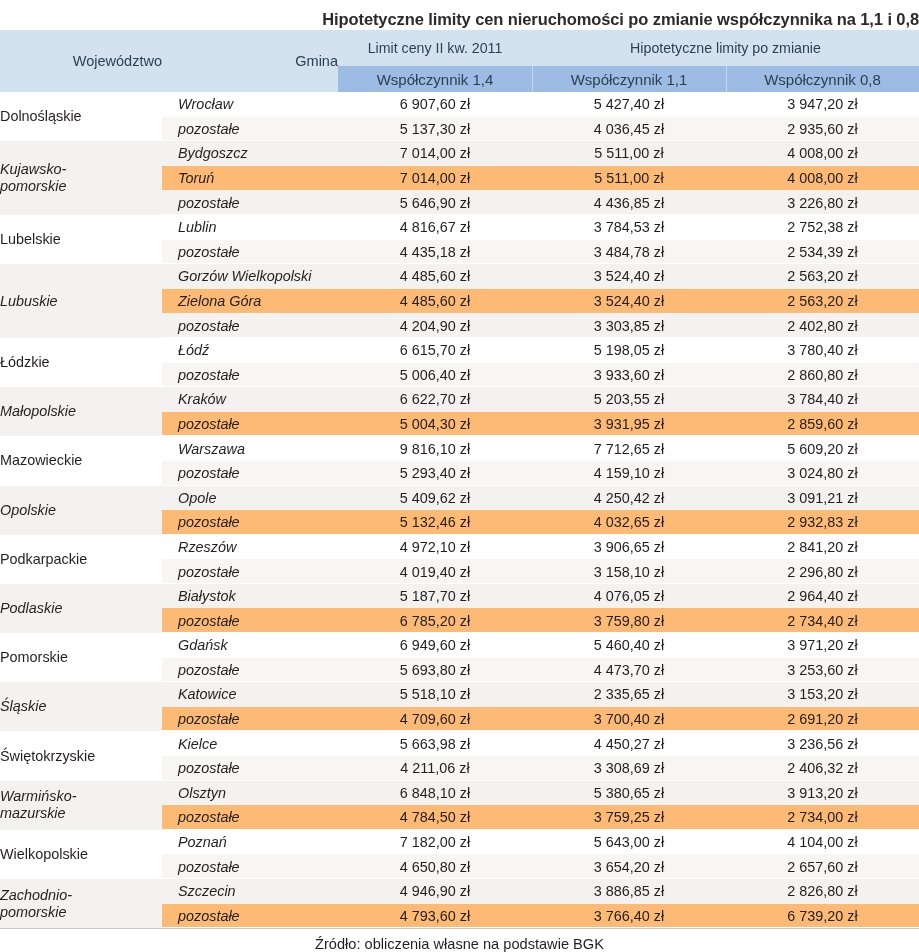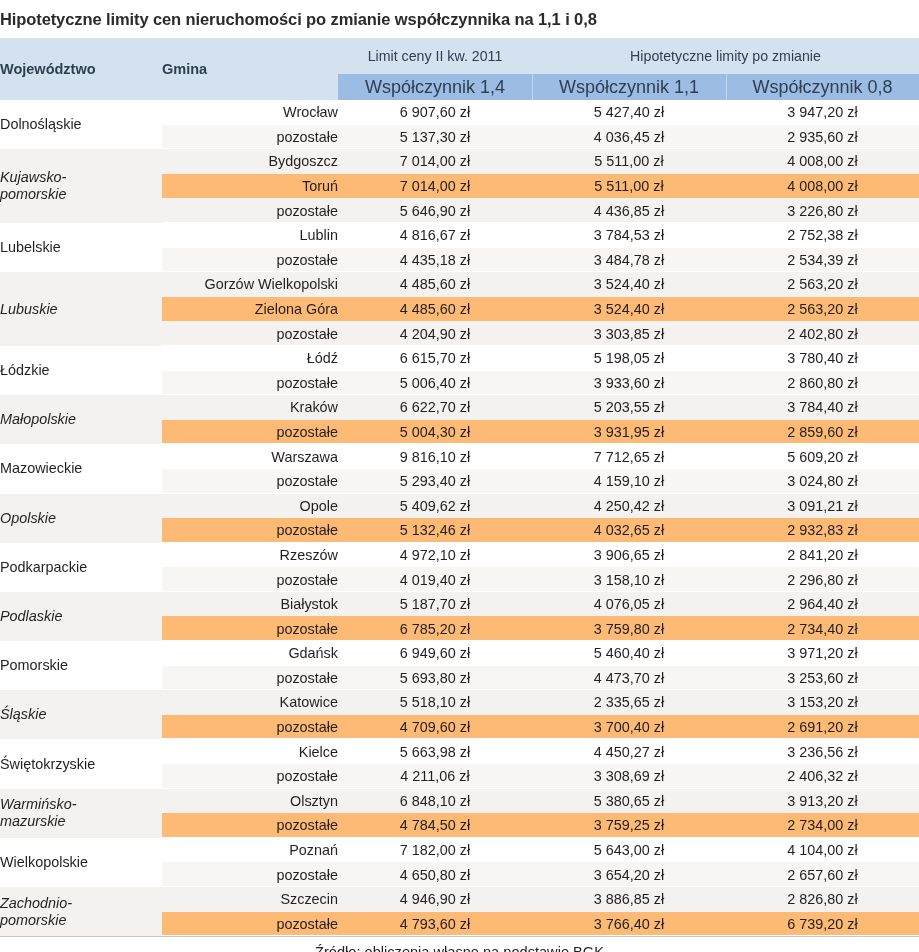--- a/index.html
+++ b/index.html
@@ -17,23 +17,23 @@
   #page {
     position: relative;
     width: 919px;
     height: 952px;
     background: #ffffff;
     box-sizing: border-box;
   }
 
   
   .title {
-    height: 38px;
+    height: 30px;
     line-height: 38px;
-    text-align: left;
+    text-align: right;
     font-size: 16.5px;
     font-weight: bold;
     color: #2b2b2b;
     letter-spacing: -0.1px;
     white-space: nowrap;
   }
 
   
   table.grid {
     border-collapse: collapse;
@@ -51,54 +51,54 @@
     padding: 0;
     font-weight: normal;
     color: #2d3f51;
     font-size: 14.5px;
     vertical-align: middle;
     white-space: nowrap;
   }
   th.hdr-plain {
     background: #d4e2f0;
     height: 51px;
-    text-align: left;
-    font-weight: bold;
+    text-align: right;
   }
   th.hdr-top {
     background: #d4e2f0;
     height: 36px;
     text-align: center;
     font-size: 14.2px;
   }
   th.hdr-sub {
     background: #9cbce3;
     height: 26px;
     text-align: center;
-    font-size: 18px;
+    font-size: 15px;
   }
   th.hdr-sub.sep { box-shadow: inset 1px 0 0 #c3d6ee; }
 
   
   tbody td {
     padding: 0;
     height: 24.6px;
     font-size: 14.4px;
     color: #231f20;
     vertical-align: middle;
     white-space: nowrap;
     line-height: 1.12;
   }
   td.woj {
     padding-left: 0;
     text-align: left;
   }
   td.gmina {
     padding-left: 16px;
-    text-align: right;
+    text-align: left;
+    font-style: italic;
   }
   td.val {
     text-align: center;
   }
 
   
   tr.g-a td { background: #ffffff; }
   tr.g-b td { background: #f4f2f1; }
   
   tr.g-a.shade td { background: #f7f6f5; }

